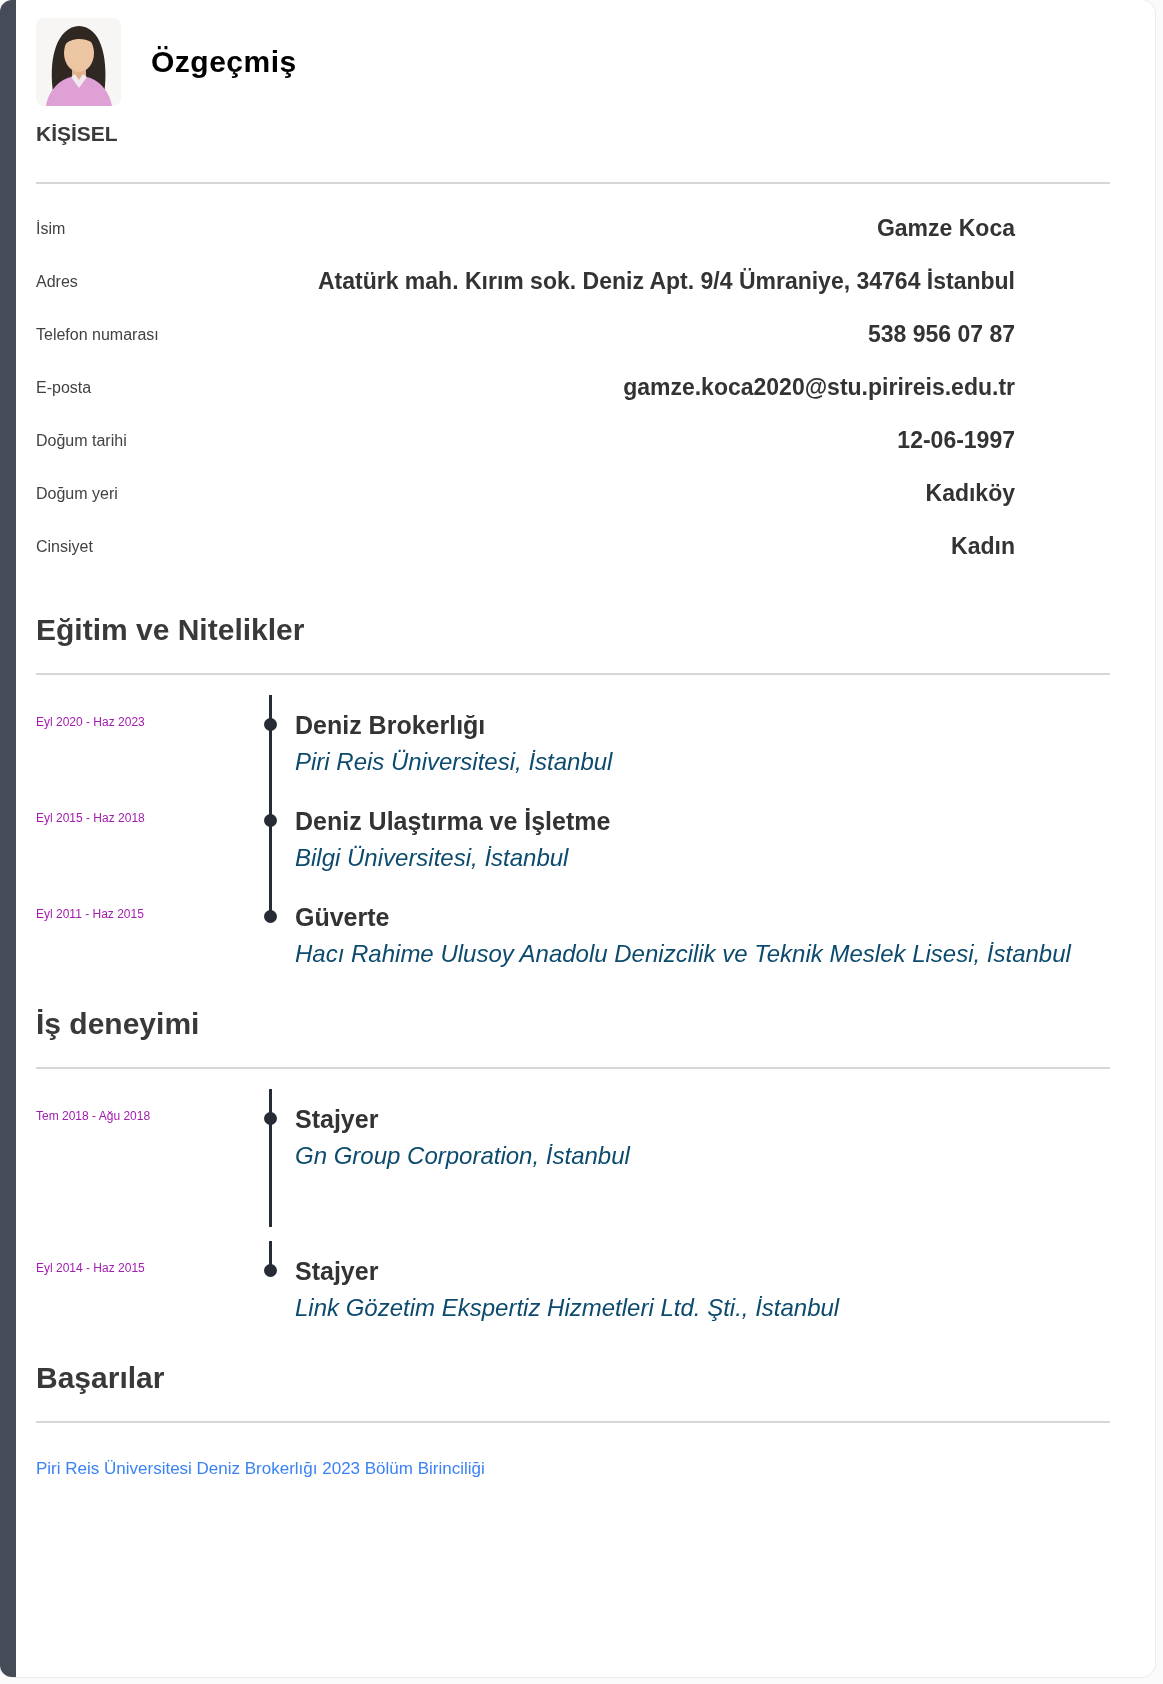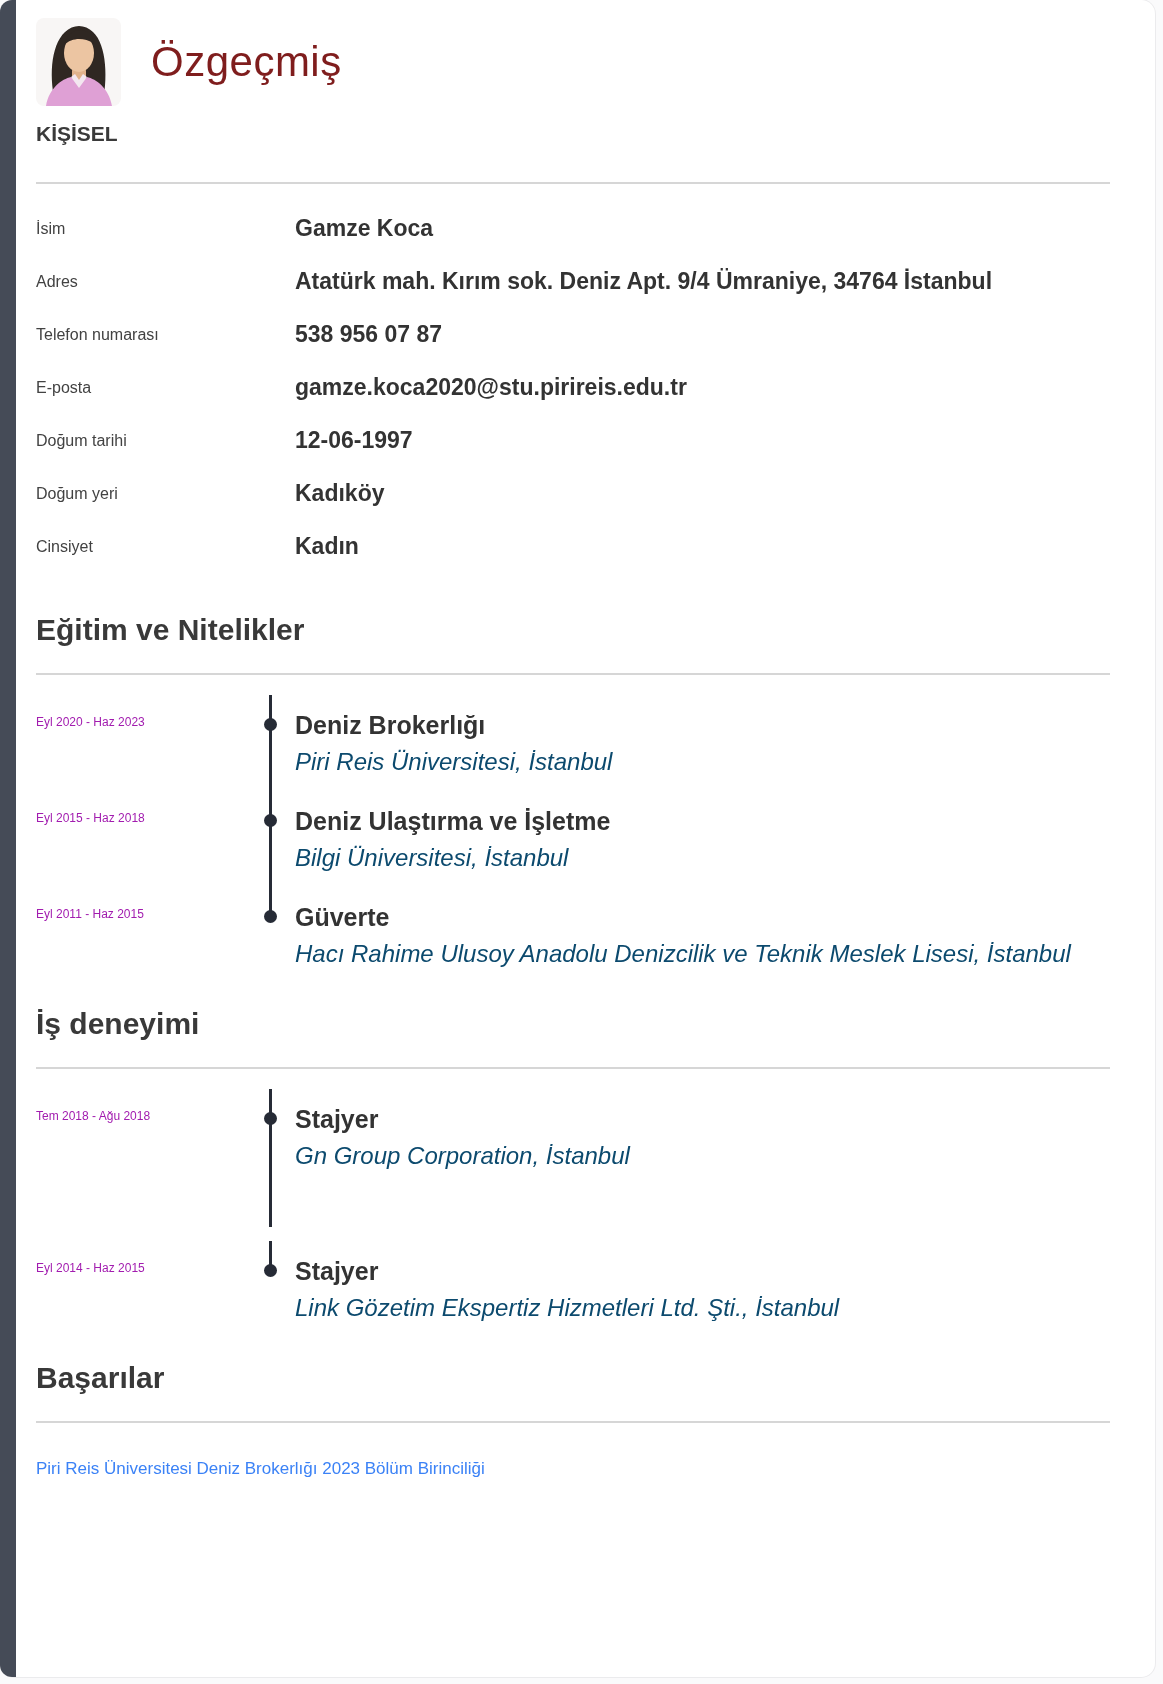--- a/index.html
+++ b/index.html
@@ -31,38 +31,39 @@
 
   
   .header { display: flex; align-items: center; padding-top: 18px; }
   .avatar {
     width: 85px; height: 88px; border-radius: 8px; overflow: hidden;
     flex: 0 0 auto;
   }
   .avatar svg { display: block; }
   .doc-title {
     margin-left: 30px;
-    font-size: 42px; font-weight: normal; color: #7f1d1d; letter-spacing: 0.5px;
+    font-size: 30px; font-weight: bold; color: #000000; letter-spacing: 0.5px;
   }
 
   
   .h-kisisel { margin-top: 16px; font-size: 21px; font-weight: bold; color: #3a3a3a; }
   .section-h { font-size: 30px; font-weight: bold; color: #393939; }
   .divider { height: 2px; background: #d6d6d6; width: 100%; }
 
   
   .fields { margin-top: 28px; }
   .field-row {
     display: grid; grid-template-columns: 259px 1fr;
     margin-bottom: 20px;
   }
   .field-label { font-size: 16px; color: #424242; padding-top: 7px; line-height: 20px; }
   .field-value {
     font-size: 23px; font-weight: bold; color: #333333; line-height: 33px;
     max-width: 720px;
+    text-align: right;
   }
 
   
   .sec-edu .section-h { margin-top: 50px; }
   .sec-exp .section-h { margin-top: 38px; }
   .sec-ach .section-h { margin-top: 38px; }
   .sec-edu .divider, .sec-exp .divider, .sec-ach .divider { margin-top: 26px; }
   .entries { margin-top: 34px; }
   .entry {
     display: grid; grid-template-columns: 222px 24px 1fr;

